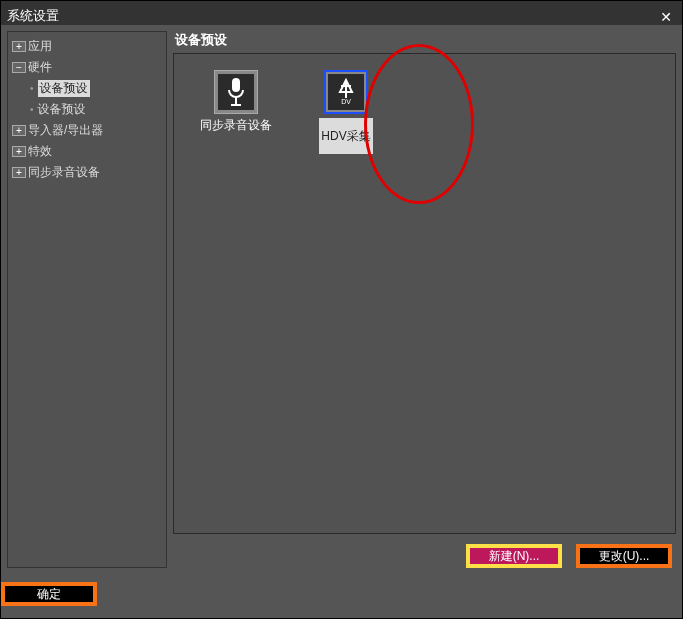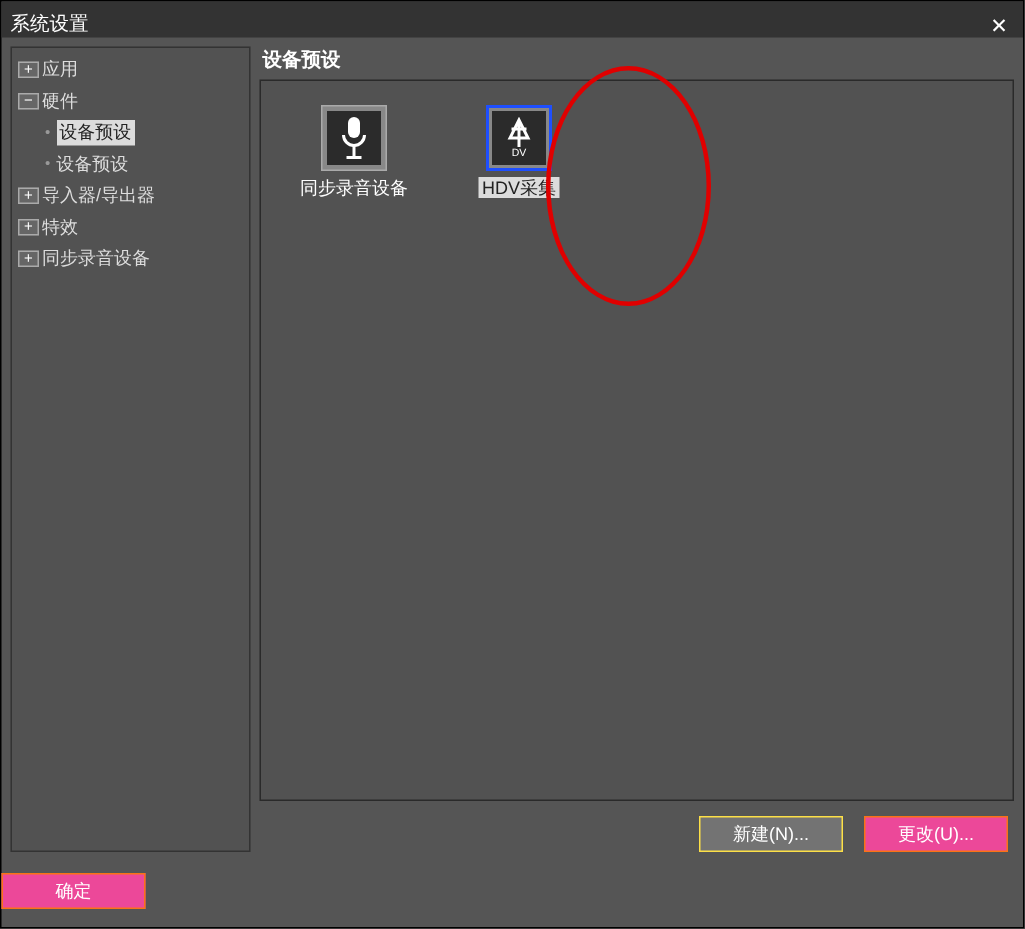--- a/index.html
+++ b/index.html
@@ -16,25 +16,25 @@
   .tree-item.selected span.label { background: #dcdcdc; color: #222; padding: 0 2px; }
   .main { flex: 1; display: flex; flex-direction: column; }
   .panel-title { color: #fff; font-size: 13px; font-weight: bold; padding: 0 2px 4px 2px; }
   .panel { flex: 1; border: 1px solid #2a2a2a; background: #525252; position: relative; }
   .items { display: flex; gap: 30px; padding: 16px 22px; align-items: flex-start; position: relative; }
   .item { display: flex; flex-direction: column; align-items: center; width: 80px; cursor: pointer; }
   .item .icon { width: 44px; height: 44px; border: 1px solid #aaa; background: #888; display: flex; align-items: center; justify-content: center; margin-bottom: 4px; position: relative; }
   .item .icon .inner { width: 36px; height: 36px; background: #2b2b2b; display: flex; align-items: center; justify-content: center; }
   .item.selected .icon { border: 2px solid #1e4fff; }
   .item .lbl { color: #fff; font-size: 12px; text-align: center; line-height: 1.2; }
-  .item.selected .lbl { background: #dcdcdc; color: #222; padding: 0 2px; }
+  .item.selected .lbl { background: #dcdcdc; color: #222; padding: 11px 2px; }
   .annot-ellipse { position: absolute; border: 3px solid #e00000; border-radius: 50%; width: 110px; height: 160px; left: 190px; top: -10px; pointer-events: none; }
   .panel-buttons { display: flex; gap: 14px; justify-content: flex-end; padding: 10px 4px 0 0; }
-  .btn { min-width: 96px; height: 24px; background: #ec4899; border: 1px solid #f97316; color: #fff; font-size: 12px; cursor: pointer; display: inline-flex; align-items: center; justify-content: center; padding: 0 8px; }
-  .btn.primary { background: #737373; border: 1px solid #fde047; }
+  .btn { min-width: 96px; height: 24px; background: #000000; border: 4px solid #f97316; color: #fff; font-size: 12px; cursor: pointer; display: inline-flex; align-items: center; justify-content: center; padding: 0 8px; }
+  .btn.primary { background: #be185d; border: 4px solid #fde047; }
   .footer { display: flex; gap: 12px; padding: 8px 12px 12px 0; }
   svg { display: block; }
 </style>
 </head>
 <body>
 
 <div class="window">
   <div class="titlebar">
     <span>系统设置</span>
     <span class="close">✕</span>

